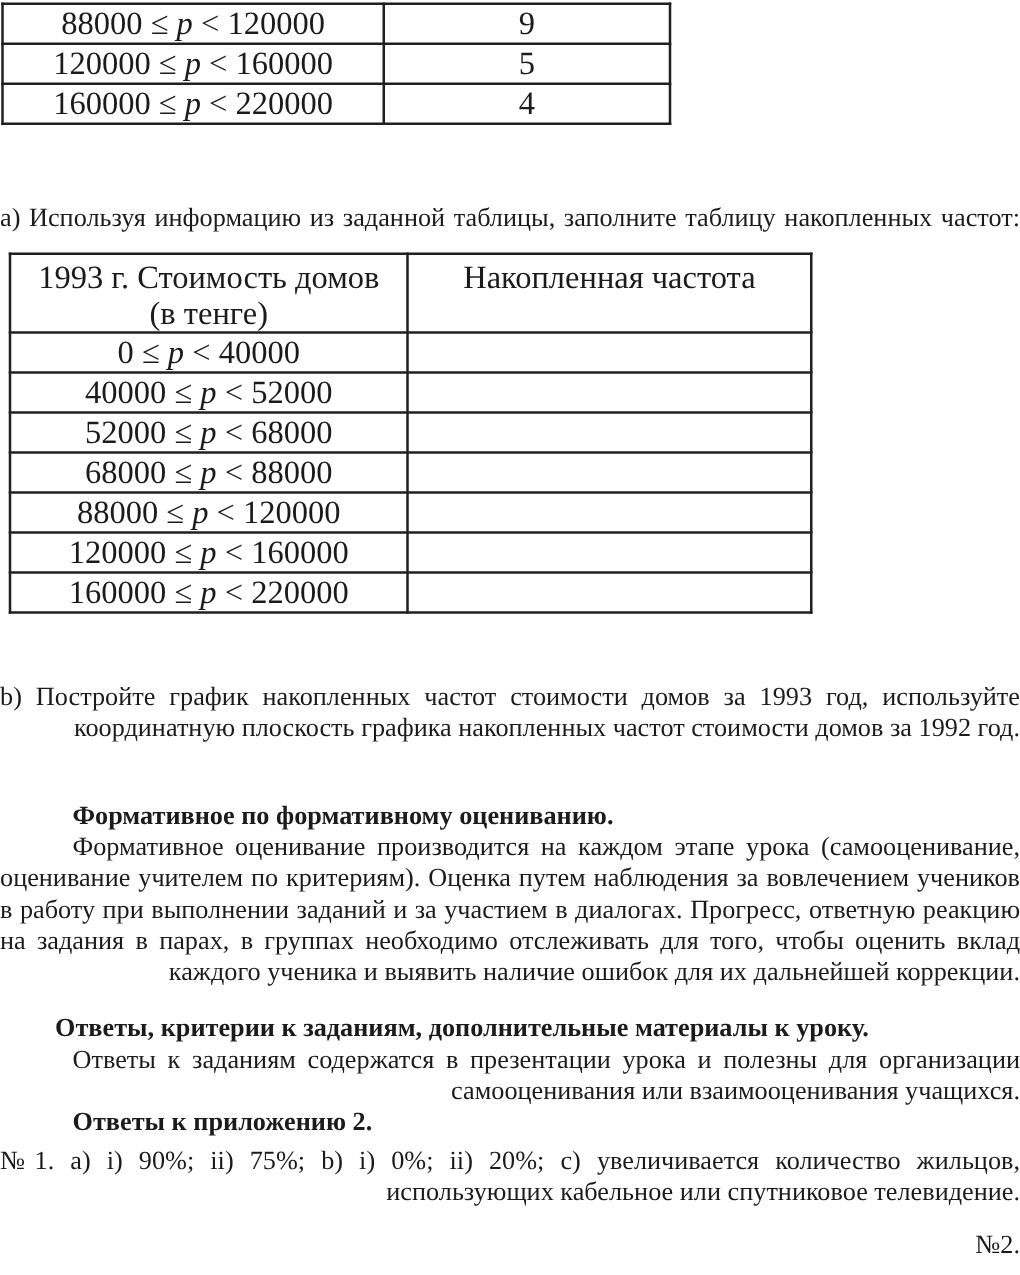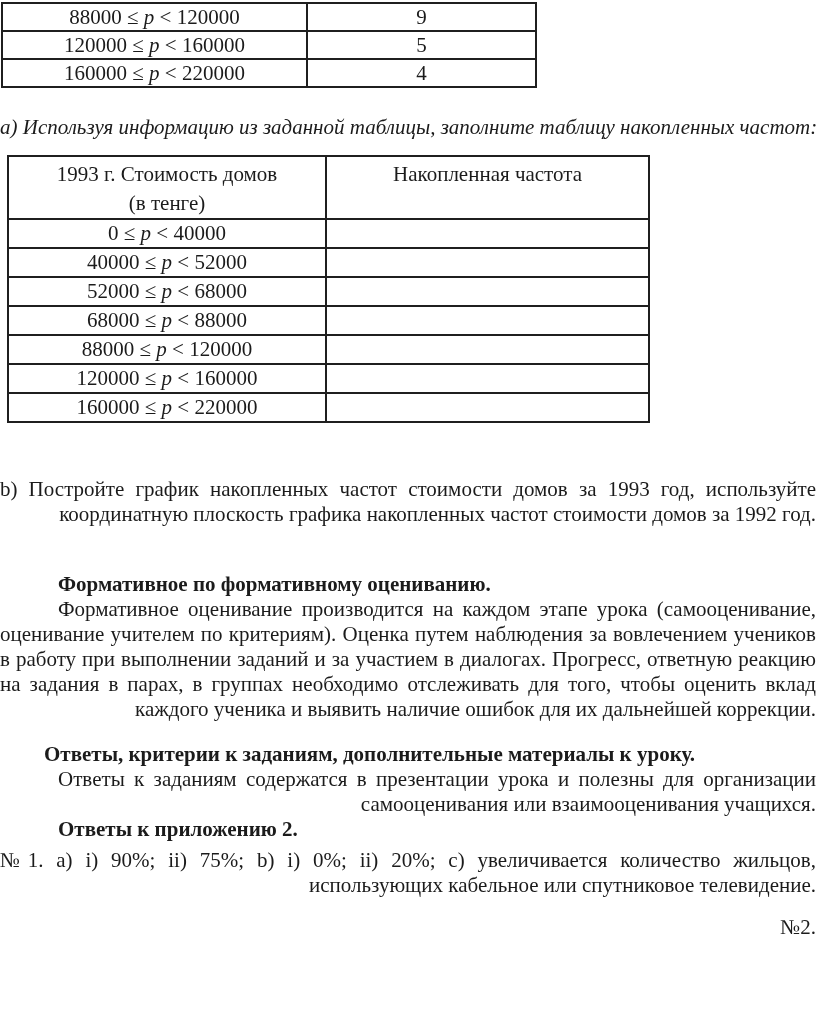--- a/index.html
+++ b/index.html
@@ -13,21 +13,21 @@
     color: #1b1b1b;
     font-size: 21px;
   }
   
   .tbl { border-collapse: collapse; table-layout: fixed; }
   .tbl td {
     border: 2px solid #1f1f1f;
     text-align: center;
     vertical-align: middle;
     padding: 0;
-    font-size: 21px;
+    font-size: 26px;
     overflow: hidden;
   }
   .top-tbl { margin: 2px 0 0 1px; }
   .top-tbl .c1 { width: 303px; }
   .top-tbl .c2 { width: 227px; }
   .top-tbl td { height: 26px; }
 
   .main-tbl { margin-top: 15px; margin-left: 7px; }
   .main-tbl .c1 { width: 316px; }
   .main-tbl .c2 { width: 321px; }
@@ -47,21 +47,21 @@
     text-align: justify;
     text-align-last: justify;
   }
   .ln.ind { text-indent: 58px; }
   .heading {
     font-weight: bold;
     line-height: 25px;
     padding-left: 58px;
     white-space: nowrap;
   }
-  .mt-task-a { margin-top: 27px; font-style: italic; }
+  .mt-task-a { margin-top: 62px; }
   .mt-task-b { margin-top: 54px; }
   .mt-task-c { margin-top: 18px; }
   .mt-rec-h  { margin-top: 45px; }
   .mt-ans-h  { margin-top: 20px; padding-left: 44px; }
   .mt-ans1   { margin-top: 6px; }
   .mt-ans2   { margin-top: 17px; }
 </style>
 </head>
 <body>
 

